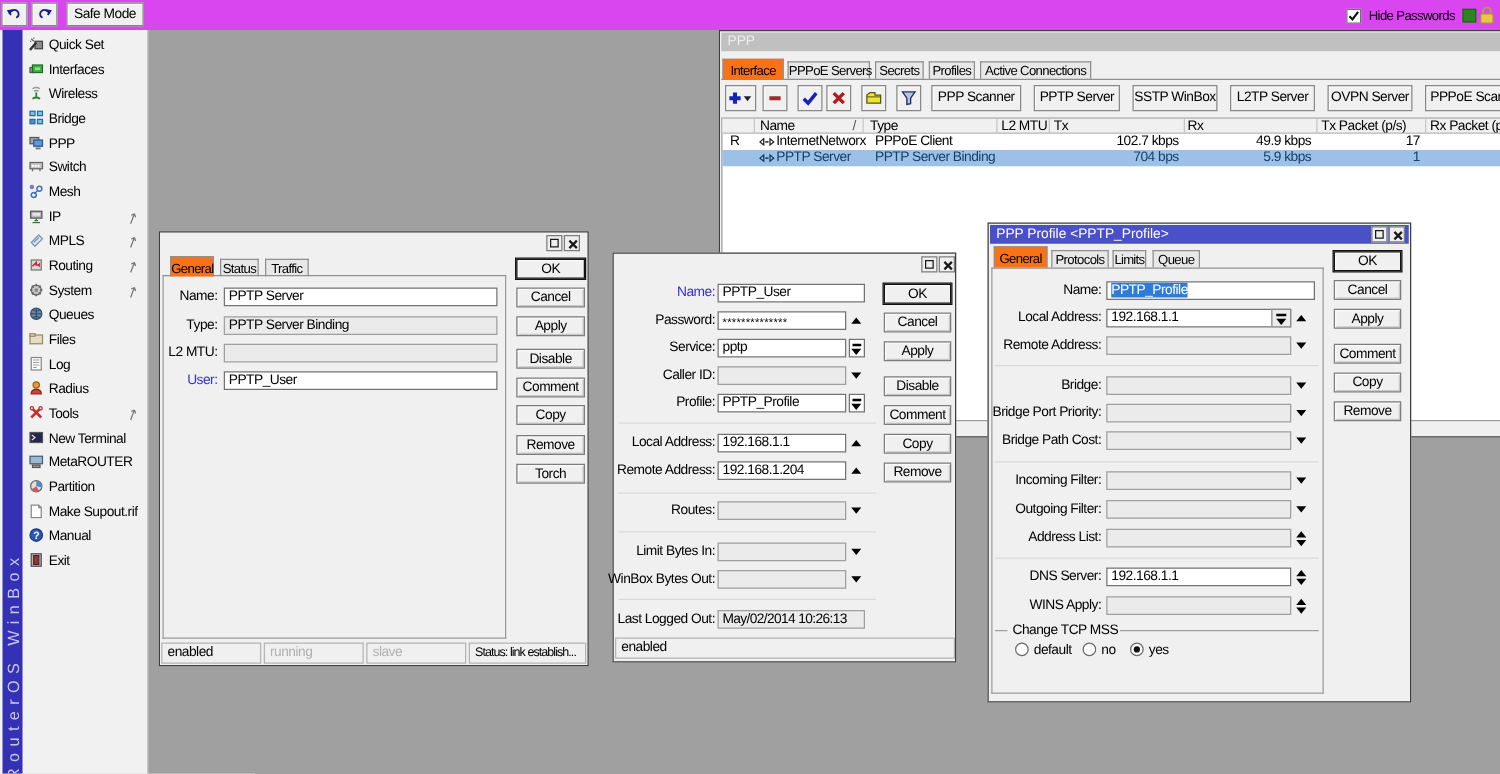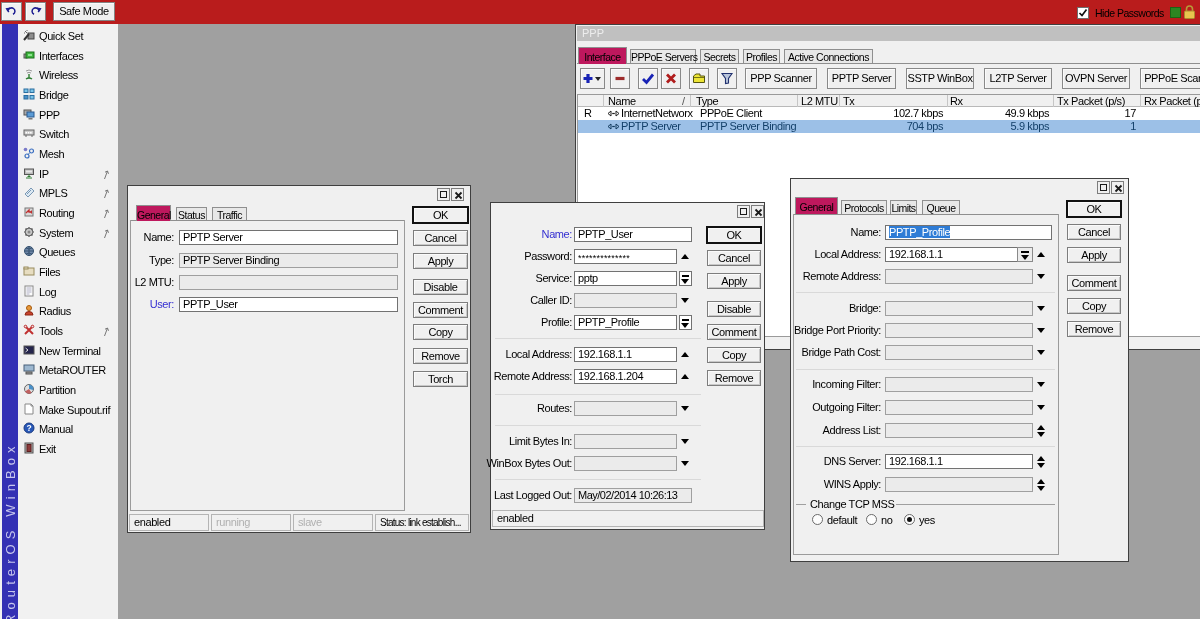--- a/index.html
+++ b/index.html
@@ -1,19 +1,19 @@
 <!DOCTYPE html>
 <html><head>
 <meta charset="utf-8">
 <style>
 * { margin:0; padding:0; box-sizing:border-box; }
 html,body { width:1200px; height:619px; overflow:hidden; }
 body { font-family:"Liberation Sans", sans-serif; font-size:11px; letter-spacing:-0.4px; background:#f0f0f0; position:relative; color:#000; }
 
-#ttb { position:absolute; left:0; top:0; width:1200px; height:24px; background:#b91c1c; z-index:50; }
+#ttb { position:absolute; left:0; top:0; width:1200px; height:24px; background:#d946ef; z-index:50; }
 .tbtn2 { position:absolute; top:2px; height:19px; background:#f0f0f0; border:1px solid #848484; box-shadow:inset 1px 1px 0 #fbfbfb; }
 
 #desk { position:absolute; left:119px; top:24px; width:1081px; height:595px; background:#a0a0a0; overflow:hidden; }
 
 #side { position:absolute; left:0; top:24px; width:119px; height:595px; background:#f1f1f1; border-right:1px solid #a0a0a0; }
 #bluestrip { position:absolute; left:2px; top:0; width:16px; height:595px; background:#3431b4; }
 #rosw { position:absolute; left:2px; top:395px; width:16px; height:210px; color:#c6c6ec; font-size:13px; }
 #rosw span { position:absolute; transform:rotate(-90deg); transform-origin:0 0; left:1px; top:205px; white-space:nowrap; letter-spacing:5.1px; }
 .mi { position:absolute; left:19px; width:100px; height:20px; }
 .mi .txt { position:absolute; left:20px; top:3px; }
@@ -22,21 +22,21 @@
 
 .win { position:absolute; background:#f0f0f0; border:1px solid #3f3f3f; }
 .tit { position:absolute; left:1px; top:1px; right:1px; height:15px; font-size:11px; letter-spacing:0; line-height:15px; padding-left:5px; overflow:hidden; }
 .tit.ina { background:#c0c0c0; color:#ededed; }
 .tit.act { background:#4a50c8; color:#fff; }
 .wbtn { position:absolute; top:2px; width:13px; height:13px; background:#efefef; border:1px solid #7d7d7d; }
 .wbtn .mx { position:absolute; left:2px; top:2px; width:7px; height:7px; border:1.5px solid #1a1a1a; }
 .wbtn svg { position:absolute; left:1px; top:1px; }
 
 .tab { position:absolute; font-size:10.5px; letter-spacing:-0.5px; text-align:center; white-space:nowrap; overflow:visible; border:1px solid #8f8f8f; border-bottom:none; background:#e8e8e8; height:14px; line-height:14px; }
-.tab.on { background:#be185d; height:17px; line-height:18px; z-index:3; border-bottom:none; }
+.tab.on { background:#f97316; height:17px; line-height:18px; z-index:3; border-bottom:none; }
 .tabline { position:absolute; height:1px; background:#8f8f8f; }
 .frame { position:absolute; border:1px solid #9b9b9b; border-top:none; }
 
 .lbl { position:absolute; font-size:11px; text-align:right; height:15px; line-height:15px; white-space:nowrap; }
 .lbl.blu { color:#342fd1; }
 .inp { position:absolute; height:15px; background:#fff; border:1px solid #727272; font-size:11px; line-height:13px; padding:0 3px; white-space:nowrap; overflow:hidden; }
 .inp.dis { background:#ebebeb; border-color:#9f9f9f; }
 .inp.ro { background:#ebebeb; border-color:#9f9f9f; color:#000; }
 
 .btn { position:absolute; width:54px; height:16px; background:#f0f0f0; border:1px solid #7d7d7d; box-shadow:inset 1px 1px 0 #fafafa, inset -1px -1px 0 #c8c8c8; font-size:11px; text-align:center; line-height:14px; }
@@ -458,20 +458,21 @@
     <div class="btn def" style="left:216px; top:24px;">OK</div>
     <div class="btn" style="left:216px; top:47px;">Cancel</div>
     <div class="btn" style="left:216px; top:70px;">Apply</div>
     <div class="btn" style="left:216px; top:98px;">Disable</div>
     <div class="btn" style="left:216px; top:121px;">Comment</div>
     <div class="btn" style="left:216px; top:144px;">Copy</div>
     <div class="btn" style="left:216px; top:167px;">Remove</div>
     <div class="sb" style="left:1px; top:307px; width:272px;">enabled</div>
   </div>
   <div id="wpro" class="win" style="left:671px; top:154px; width:339px; height:384px;">
+    <div class="tit act">PPP Profile &lt;PPTP_Profile&gt;</div>
     <div class="wbtn" style="left:306px;">
         <div class="mx"></div>
       </div>
     <div class="wbtn" style="left:320px;">
         <svg width="11" height="11" viewBox="0 0 11 11">
           <path d="M2.5 2.5 L8.5 8.5 M8.5 2.5 L2.5 8.5" stroke="#1a1a1a" stroke-width="1.8"></path>
         </svg>
       </div>
     <div class="tab" style="left:50px; top:21px; width:46px;">Protocols</div>
     <div class="tab" style="left:99px; top:21px; width:27px; letter-spacing:-0.6px;">Limits</div>

